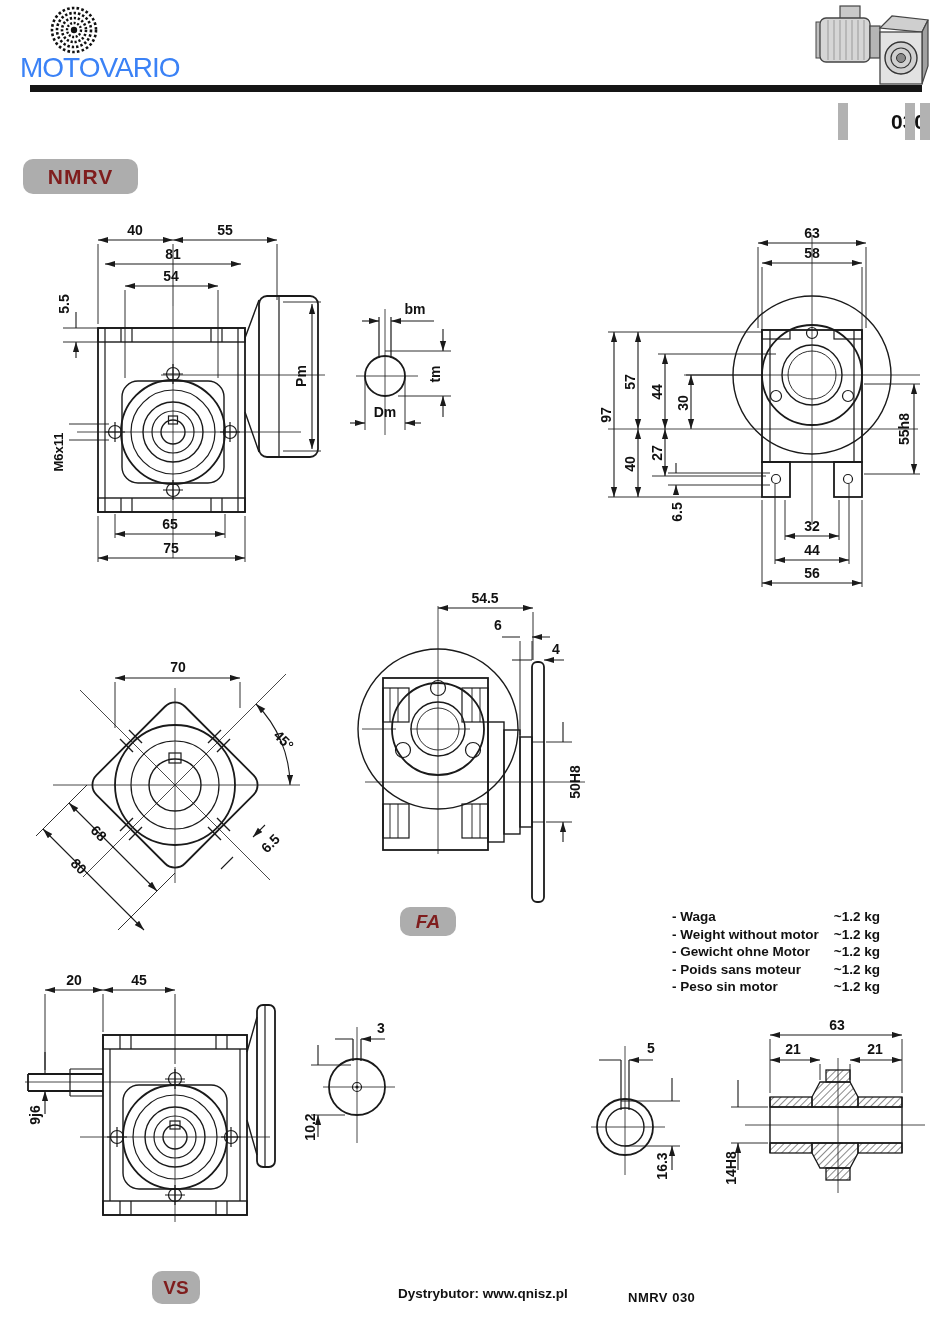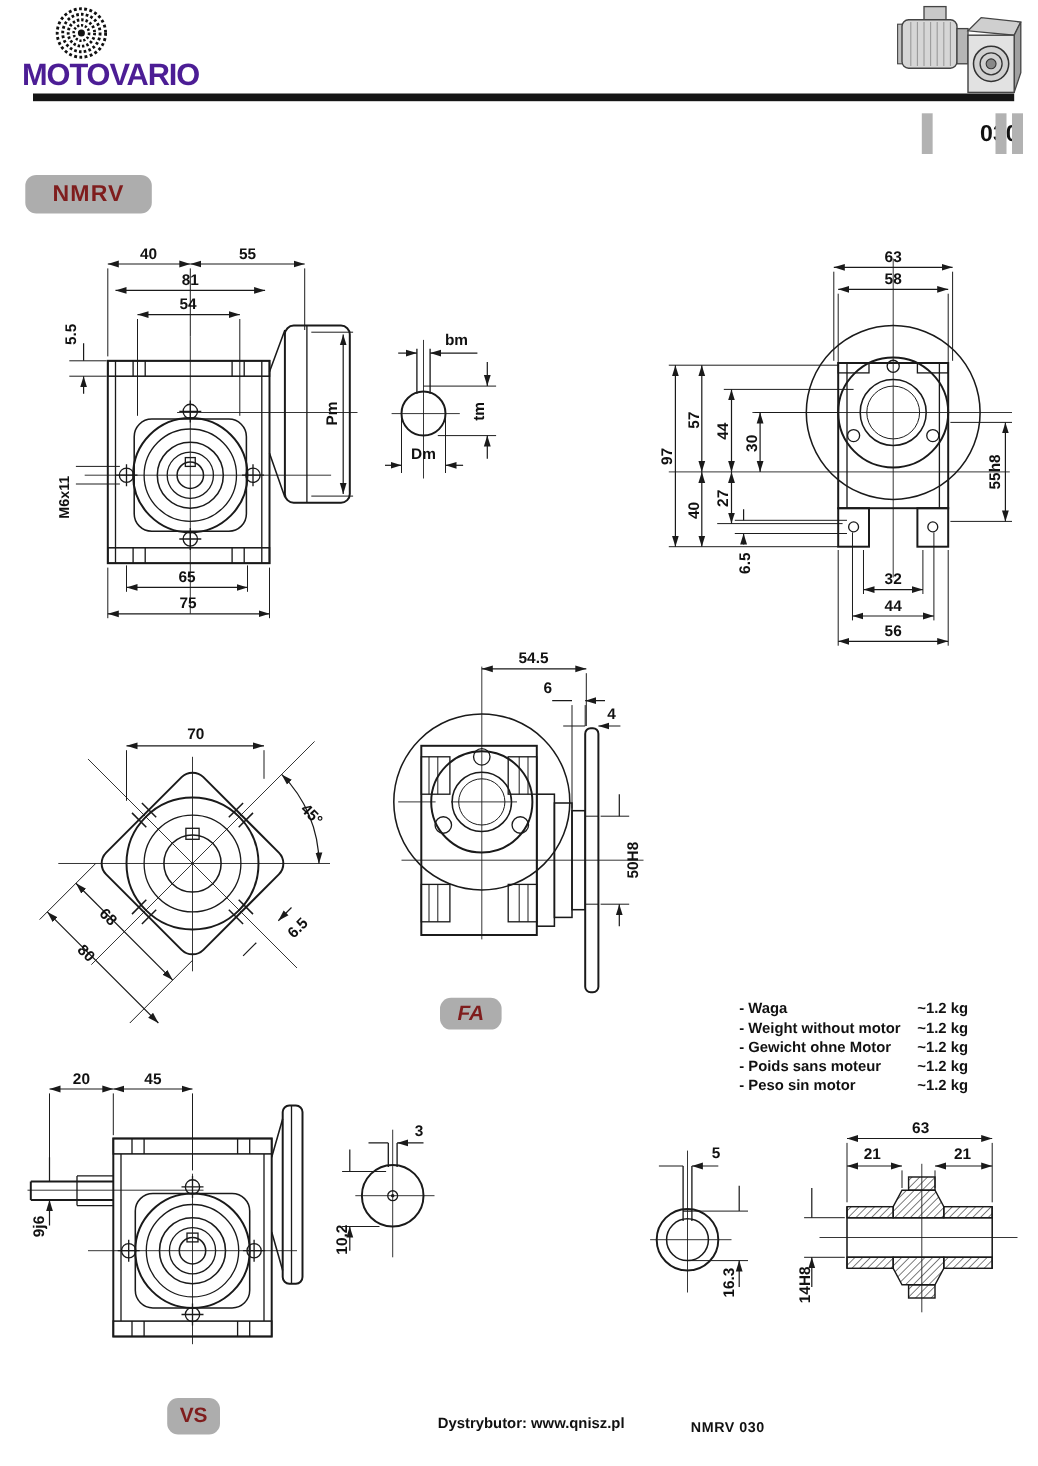--- a/index.html
+++ b/index.html
@@ -1,21 +1,21 @@
 <!DOCTYPE html>
 <html style="--bar_gray: #b2b2b2; --badge_gray: #adadad;"><head>
 <meta charset="utf-8">
 <style>
   html,body{margin:0;padding:0;background:#e8e8e8;}
   .page{position:relative;width:944px;height:1333px;background:#ffffff;overflow:hidden;
         font-family:"Liberation Sans",sans-serif;color:#111;}
   .abs{position:absolute;}
   
-  .brand-text{position:absolute;left:20px;top:52px;font-size:28px;font-weight:bold;
-              letter-spacing:-1px;color:#4c1d95;}
+  .brand-text{position:absolute;left:20px;top:52px;font-size:28px;font-weight:normal;
+              letter-spacing:-1px;color:#3b82f6;}
   .rule{position:absolute;left:30px;top:85px;width:892px;height:7px;background:#151515;}
   
   .tbar{position:absolute;left:30px;top:103px;width:791px;height:37px;background:var(--bar_gray);
         color:#fff;font-size:19px;font-weight:bold;line-height:37px;padding-left:13px;box-sizing:border-box;
         letter-spacing:.2px;}
   .tstrip{position:absolute;top:103px;width:10px;height:37px;background:var(--bar_gray);}
   .tcode{position:absolute;left:848px;top:103px;width:57px;height:37px;background:#fff;
          font-size:21px;font-weight:bold;color:#111;text-align:center;line-height:37px;padding-left:32px;}
   
   .badge{position:absolute;background:var(--badge_gray);color:#7f1d1d;font-weight:bold;

